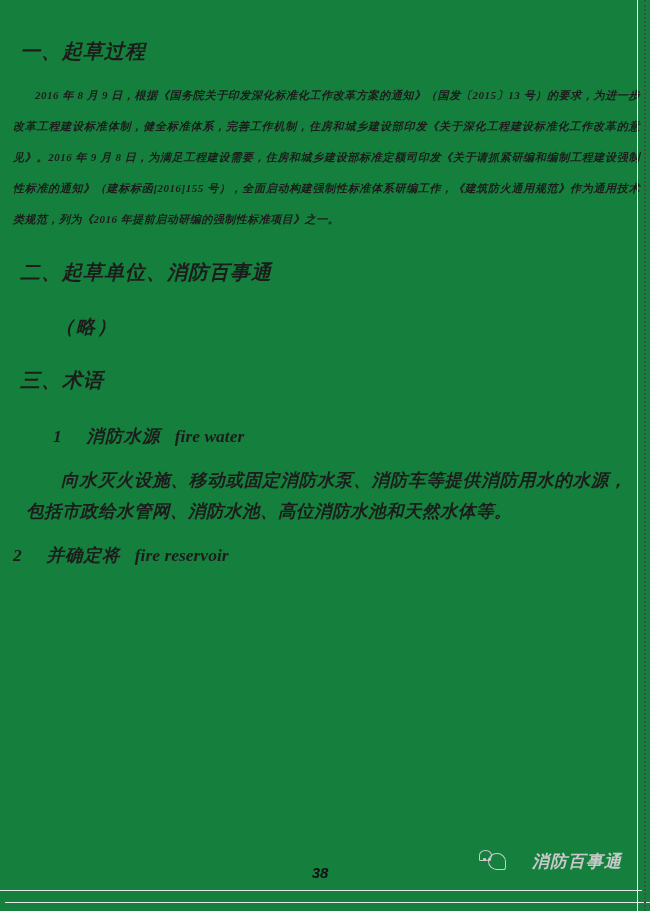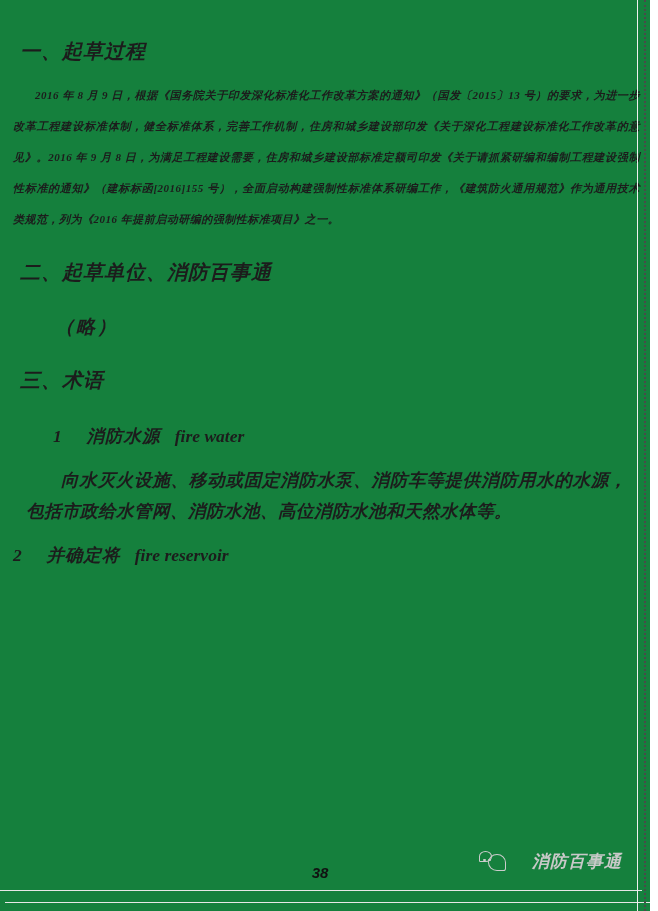--- a/index.html
+++ b/index.html
@@ -70,21 +70,21 @@
     font-size: 15px;
     font-family: "Liberation Sans", "DejaVu Sans", sans-serif;
     font-weight: bold;
     color: #111;
   }
   .watermark {
     position: absolute;
     right: 28px;
     top: 850px;
     display: flex;
-    align-items: center;
+    align-items: flex-start;
     gap: 23px;
     color: #c9c9c9;
     font-size: 17px;
     letter-spacing: 1px;
     font-family: "Liberation Sans", "DejaVu Sans", sans-serif;
     font-weight: bold;
   }
   .wm-icon { position: relative; width: 30px; height: 22px; }
   .wm-bubble-small {
     position: absolute; left: 0; top: 0;

